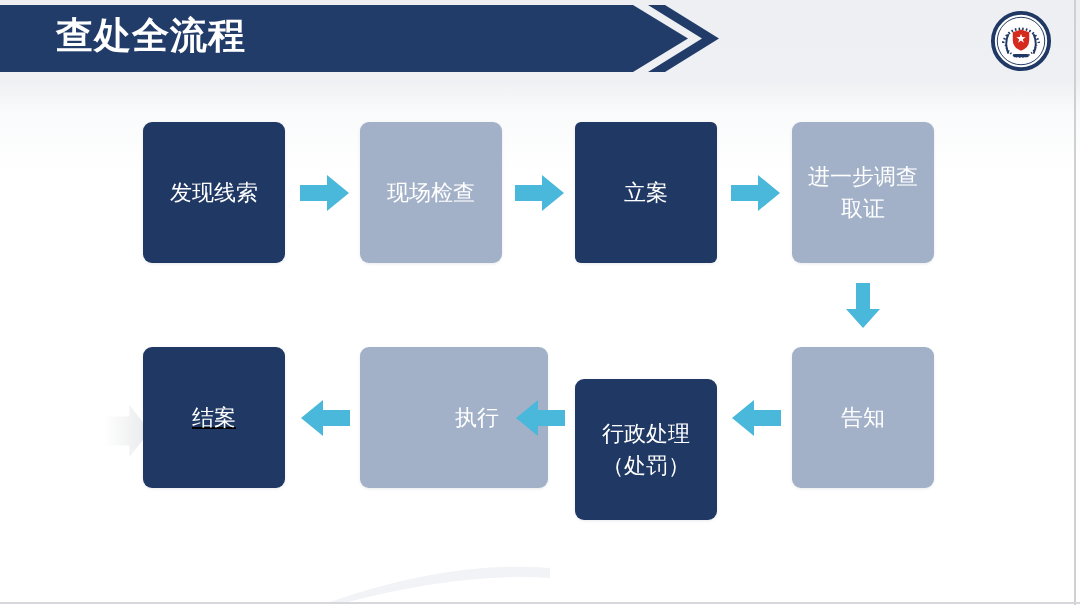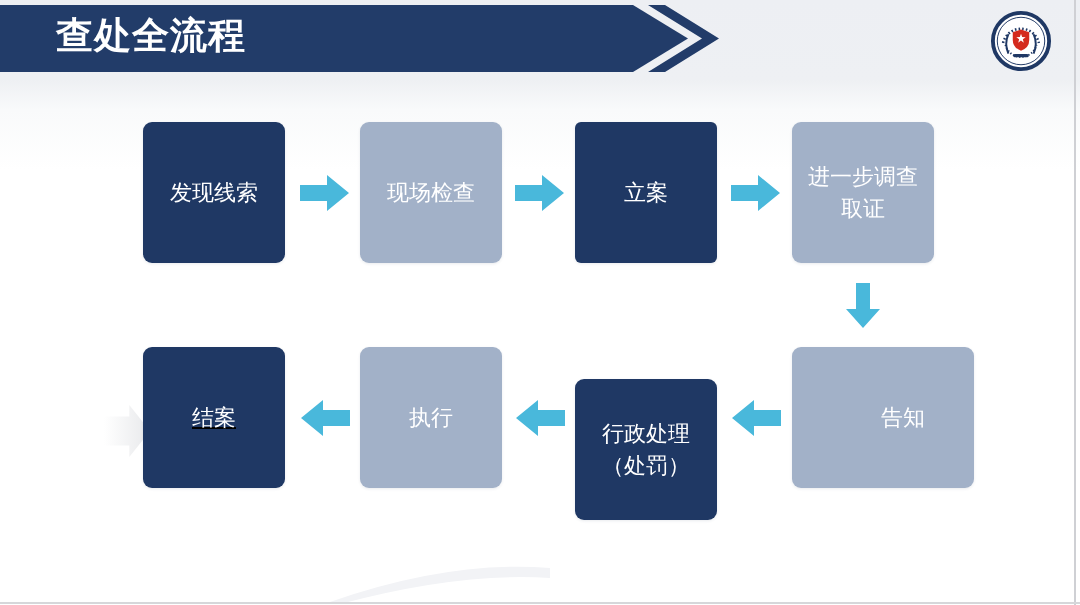--- a/index.html
+++ b/index.html
@@ -25,22 +25,22 @@
     z-index:2;box-shadow:0 1px 3px rgba(40,60,90,.10);
   }
   .box.dark{background:#1f3864;}
   .box.light{background:#a2b1c8;}
   .box-label{
     color:#ffffff;font-size:22px;font-weight:500;
     line-height:1.45;white-space:pre-line;padding:0 4px;
   }
   .p0{left:143px;top:122px;text-align:right;} .p1{left:360px;top:122px;}
   .p2{left:575px;top:122px;border-radius:6px;} .p3{left:792px;top:122px;}
-  .p4{left:792px;top:347px;padding-left:40px;} .p5{left:575px;top:347px;margin-top:32px;}
-  .p6{left:360px;top:347px;} .p7{left:143px;top:347px;text-decoration:underline;}
+  .p4{left:792px;top:347px;} .p5{left:575px;top:347px;margin-top:32px;}
+  .p6{left:360px;top:347px;padding-left:46px;} .p7{left:143px;top:347px;text-decoration:underline;}
   
   .arrow{position:absolute;z-index:2;}
   .ar1{left:300px;top:173px;} .ar2{left:515px;top:173px;} .ar3{left:731px;top:173px;}
   .ad1{left:845px;top:283px;}
   .al1{left:731px;top:398px;} .al2{left:515px;top:398px;} .al3{left:300px;top:398px;}
   
   .ghost-arrow{
     position:absolute;left:104px;top:405px;width:46px;height:52px;z-index:1;
     background:linear-gradient(90deg,#ffffff 0%,#ebecee 85%);
     clip-path:polygon(0% 22%,55% 22%,55% 0%,100% 50%,55% 100%,55% 78%,0% 78%);

